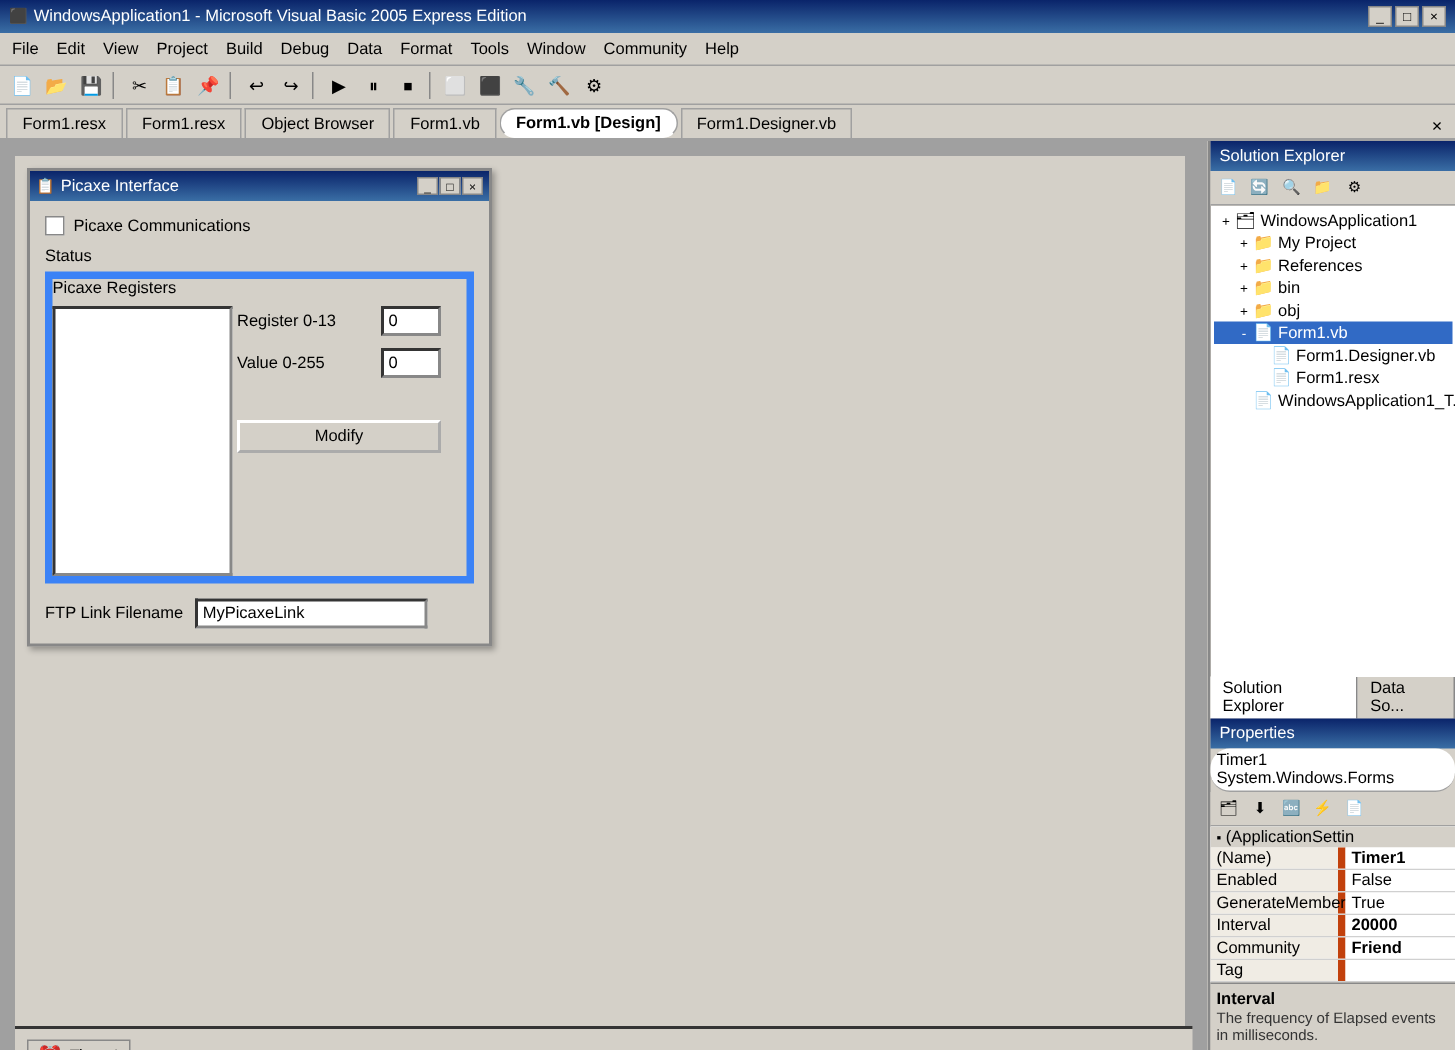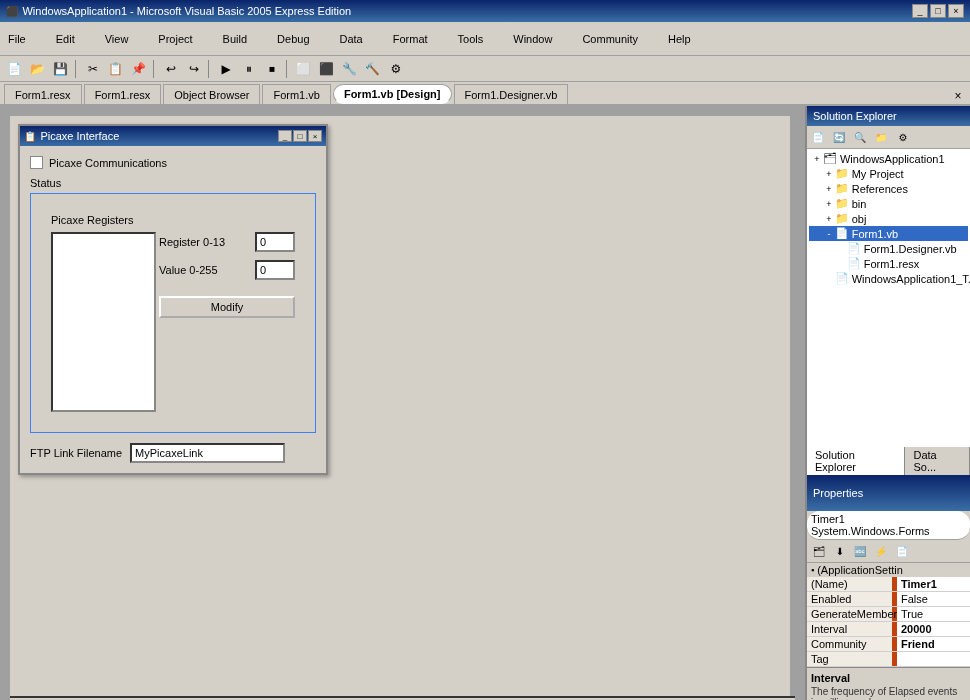--- a/index.html
+++ b/index.html
@@ -5,21 +5,21 @@
     * { margin: 0; padding: 0; box-sizing: border-box; }
     body { font-family: 'Segoe UI', Tahoma, Geneva, Verdana, sans-serif; font-size: 11px; background: #d4d0c8; width: 970px; height: 700px; overflow: hidden; }
     
     
     .title-bar { background: linear-gradient(to bottom, #0a246a, #3a6ea5); color: white; padding: 3px 6px; display: flex; align-items: center; font-size: 11px; height: 22px; }
     .title-bar-icon { margin-right: 4px; font-size: 10px; }
     .title-bar-buttons { margin-left: auto; display: flex; gap: 2px; }
     .title-btn { width: 16px; height: 14px; background: #d4d0c8; border: 1px solid #888; font-size: 9px; display: flex; align-items: center; justify-content: center; cursor: pointer; color: #000; }
     
     
-    .menu-bar { background: #d4d0c8; border-bottom: 1px solid #a0a0a0; display: flex; align-items: center; height: 34px; padding: 0 2px; gap: 18px; }
+    .menu-bar { background: #d4d0c8; border-bottom: 1px solid #a0a0a0; display: flex; align-items: center; height: 22px; padding: 0 2px; }
     .menu-item { padding: 2px 6px; cursor: pointer; font-size: 11px; }
     
     
     .toolbar { background: #d4d0c8; border-bottom: 1px solid #a0a0a0; display: flex; align-items: center; height: 26px; padding: 2px 4px; gap: 1px; }
     .toolbar-btn { width: 22px; height: 22px; background: #d4d0c8; border: 1px solid transparent; display: flex; align-items: center; justify-content: center; cursor: pointer; font-size: 12px; }
     .toolbar-sep { width: 4px; border-left: 1px solid #888; height: 18px; margin: 0 2px; }
     
     
     .tab-bar { background: #d4d0c8; display: flex; align-items: flex-end; height: 24px; padding: 0 4px; border-bottom: 2px solid #a0a0a0; }
     .tab { padding: 3px 10px; background: #d4d0c8; border: 1px solid #a0a0a0; border-bottom: none; cursor: pointer; font-size: 11px; margin-right: 2px; height: 20px; display: flex; align-items: center; }
@@ -41,32 +41,32 @@
     .form-title-btn { width: 14px; height: 12px; background: #d4d0c8; border: 1px solid #888; font-size: 8px; display: flex; align-items: center; justify-content: center; cursor: pointer; color: #000; }
     .form-body { padding: 10px; }
     
     
     .checkbox-row { display: flex; align-items: center; margin-bottom: 8px; }
     .checkbox { width: 13px; height: 13px; border: 1px solid #888; background: white; margin-right: 6px; flex-shrink: 0; }
     .label-text { font-size: 11px; }
     
     .status-label { font-size: 11px; margin-bottom: 4px; margin-top: 4px; }
     
-    .registers-group { border: 1px solid #3b82f6; padding: 20px; margin-bottom: 10px; background: #d4d0c8; }
+    .registers-group { border: 5px solid #3b82f6; padding: 0; margin-bottom: 10px; background: #d4d0c8; }
     .group-legend { font-size: 11px; margin-bottom: 6px; }
     
     .registers-inner { display: flex; gap: 3px; }
     .registers-listbox { width: 120px; height: 180px; background: white; border: 2px inset #888; }
     
     .register-fields { display: flex; flex-direction: column; gap: 8px; }
     .field-row { display: flex; align-items: center; gap: 6px; }
     .field-label { font-size: 11px; width: 90px; }
     .field-input { width: 40px; height: 20px; border: 2px inset #888; background: white; font-size: 11px; padding: 1px 3px; }
     
-    .modify-btn { margin-top: 8px; padding: 3px 14px; background: #d4d0c8; border: 2px outset #fff; cursor: pointer; font-size: 11px; }
+    .modify-btn { margin-top: 20px; padding: 3px 14px; background: #d4d0c8; border: 2px outset #fff; cursor: pointer; font-size: 11px; }
     
     .ftp-row { display: flex; align-items: center; gap: 8px; margin-top: 8px; }
     .ftp-input { height: 20px; width: 155px; background: white; border: 2px inset #888; font-size: 11px; padding: 1px 3px; }
     
     
     .tray-area { background: #d4d0c8; border-top: 2px inset #888; height: 38px; display: flex; align-items: center; padding: 4px 8px; }
     .timer-item { display: flex; align-items: center; gap: 4px; background: #d4d0c8; border: 1px solid #888; padding: 2px 6px; font-size: 11px; }
     .timer-icon { font-size: 14px; }
     
     
@@ -80,21 +80,21 @@
     .sol-tree { flex: 1; background: white; overflow: auto; padding: 2px; }
     .tree-item { display: flex; align-items: center; padding: 1px 2px; cursor: pointer; font-size: 11px; }
     .tree-item.selected { background: #316ac5; color: white; }
     .tree-indent { width: 12px; flex-shrink: 0; }
     .tree-expand { width: 12px; flex-shrink: 0; font-size: 9px; display: flex; align-items: center; justify-content: center; }
     .tree-icon { margin-right: 3px; font-size: 11px; }
     .panel-tab-bar { display: flex; background: #d4d0c8; }
     .panel-tab { padding: 2px 8px; font-size: 11px; cursor: pointer; border-right: 1px solid #888; }
     .panel-tab.active { background: #fff; }
     
-    .properties-header { background: linear-gradient(to bottom, #0a246a, #3a6ea5); color: white; padding: 2px 6px; font-size: 11px; display: flex; align-items: center; height: 36px; }
+    .properties-header { background: linear-gradient(to bottom, #0a246a, #3a6ea5); color: white; padding: 2px 6px; font-size: 11px; display: flex; align-items: center; height: 20px; }
     .properties-object { font-size: 11px; padding: 2px 4px; background: white; border-bottom: 1px solid #a0a0a0; border-radius: 13px; }
     
     .prop-toolbar { display: flex; gap: 1px; padding: 2px; background: #d4d0c8; border-bottom: 1px solid #a0a0a0; }
     .prop-btn { width: 20px; height: 18px; background: #d4d0c8; border: 1px solid transparent; display: flex; align-items: center; justify-content: center; cursor: pointer; font-size: 10px; }
     
     .prop-grid { background: white; overflow: auto; }
     .prop-section { background: #d4d0c8; padding: 1px 4px; font-size: 11px; display: flex; align-items: center; }
     .prop-section-icon { margin-right: 3px; font-size: 9px; }
     .prop-row { display: flex; border-bottom: 1px solid #d0d0d0; }
     .prop-name { width: 90px; padding: 1px 4px; font-size: 11px; border-right: 5px solid #c2410c; background: #f0ece4; flex-shrink: 0; }

